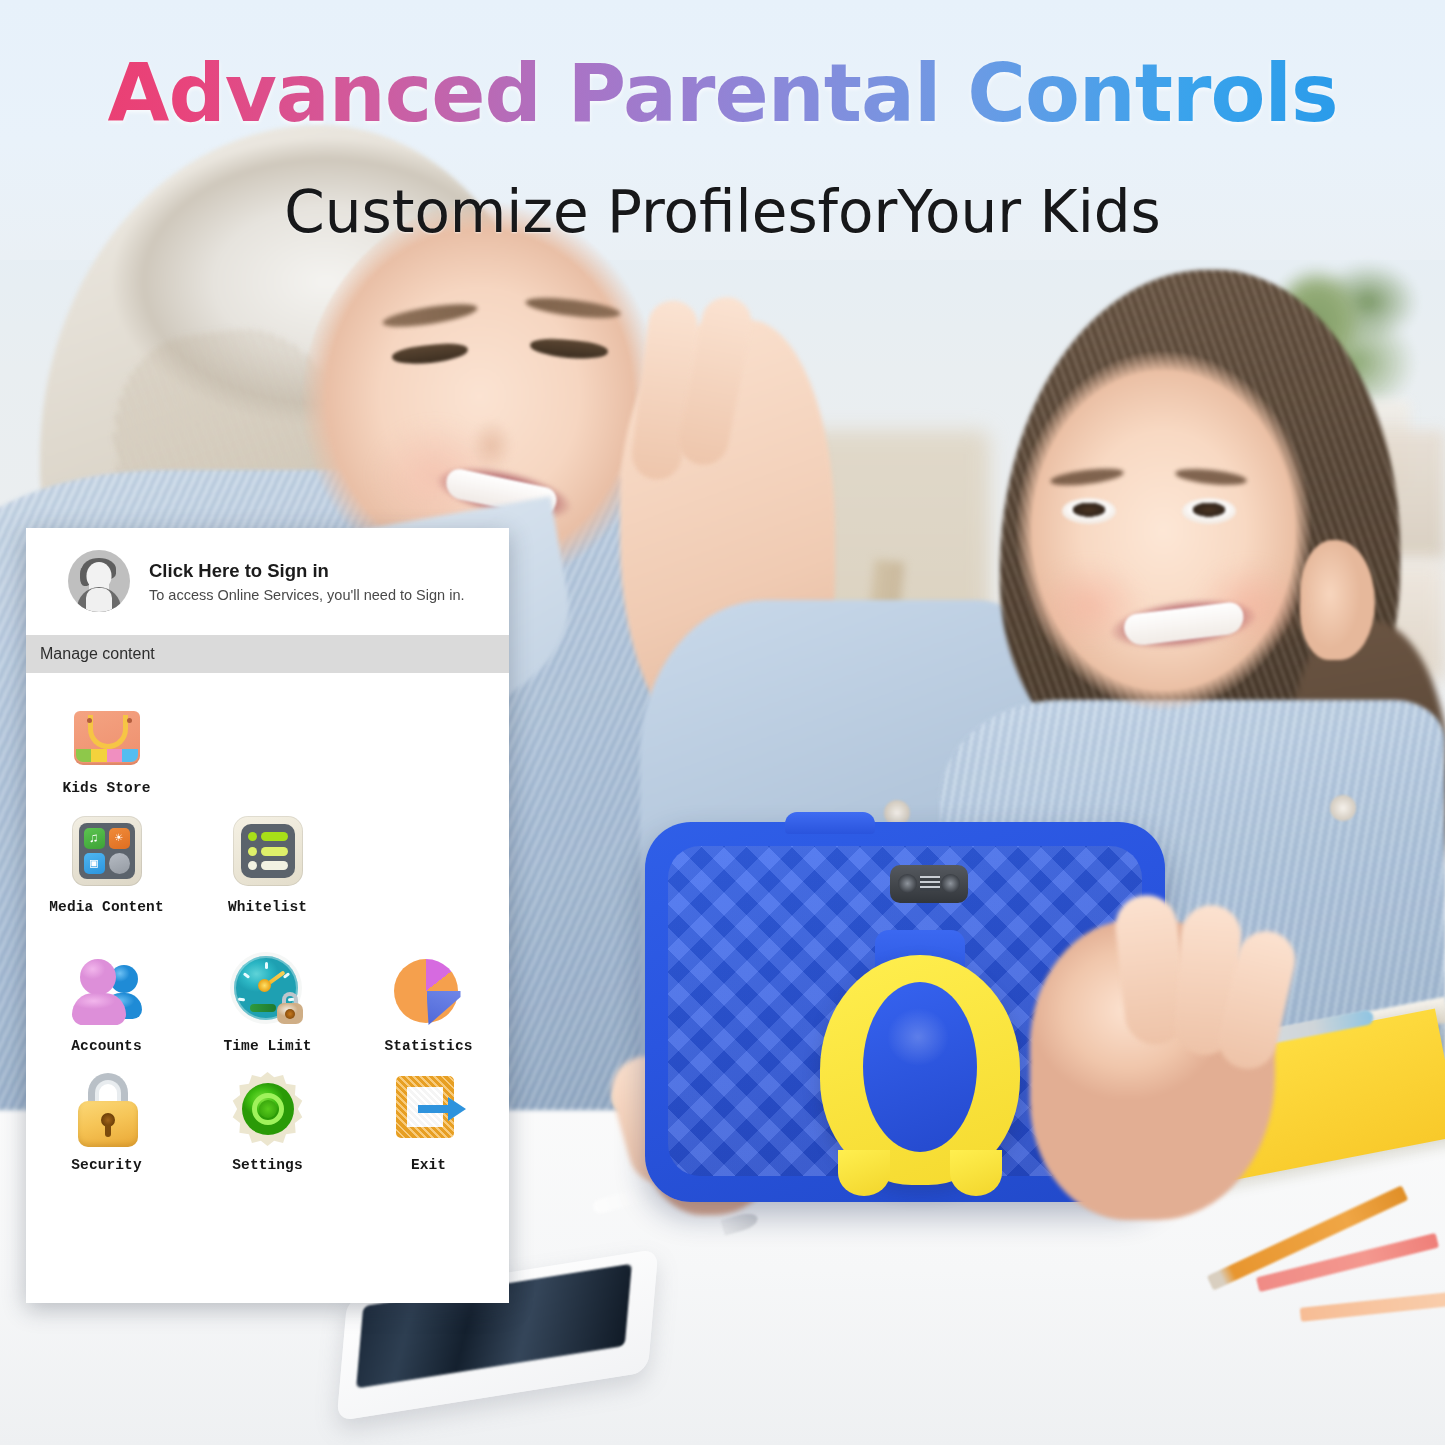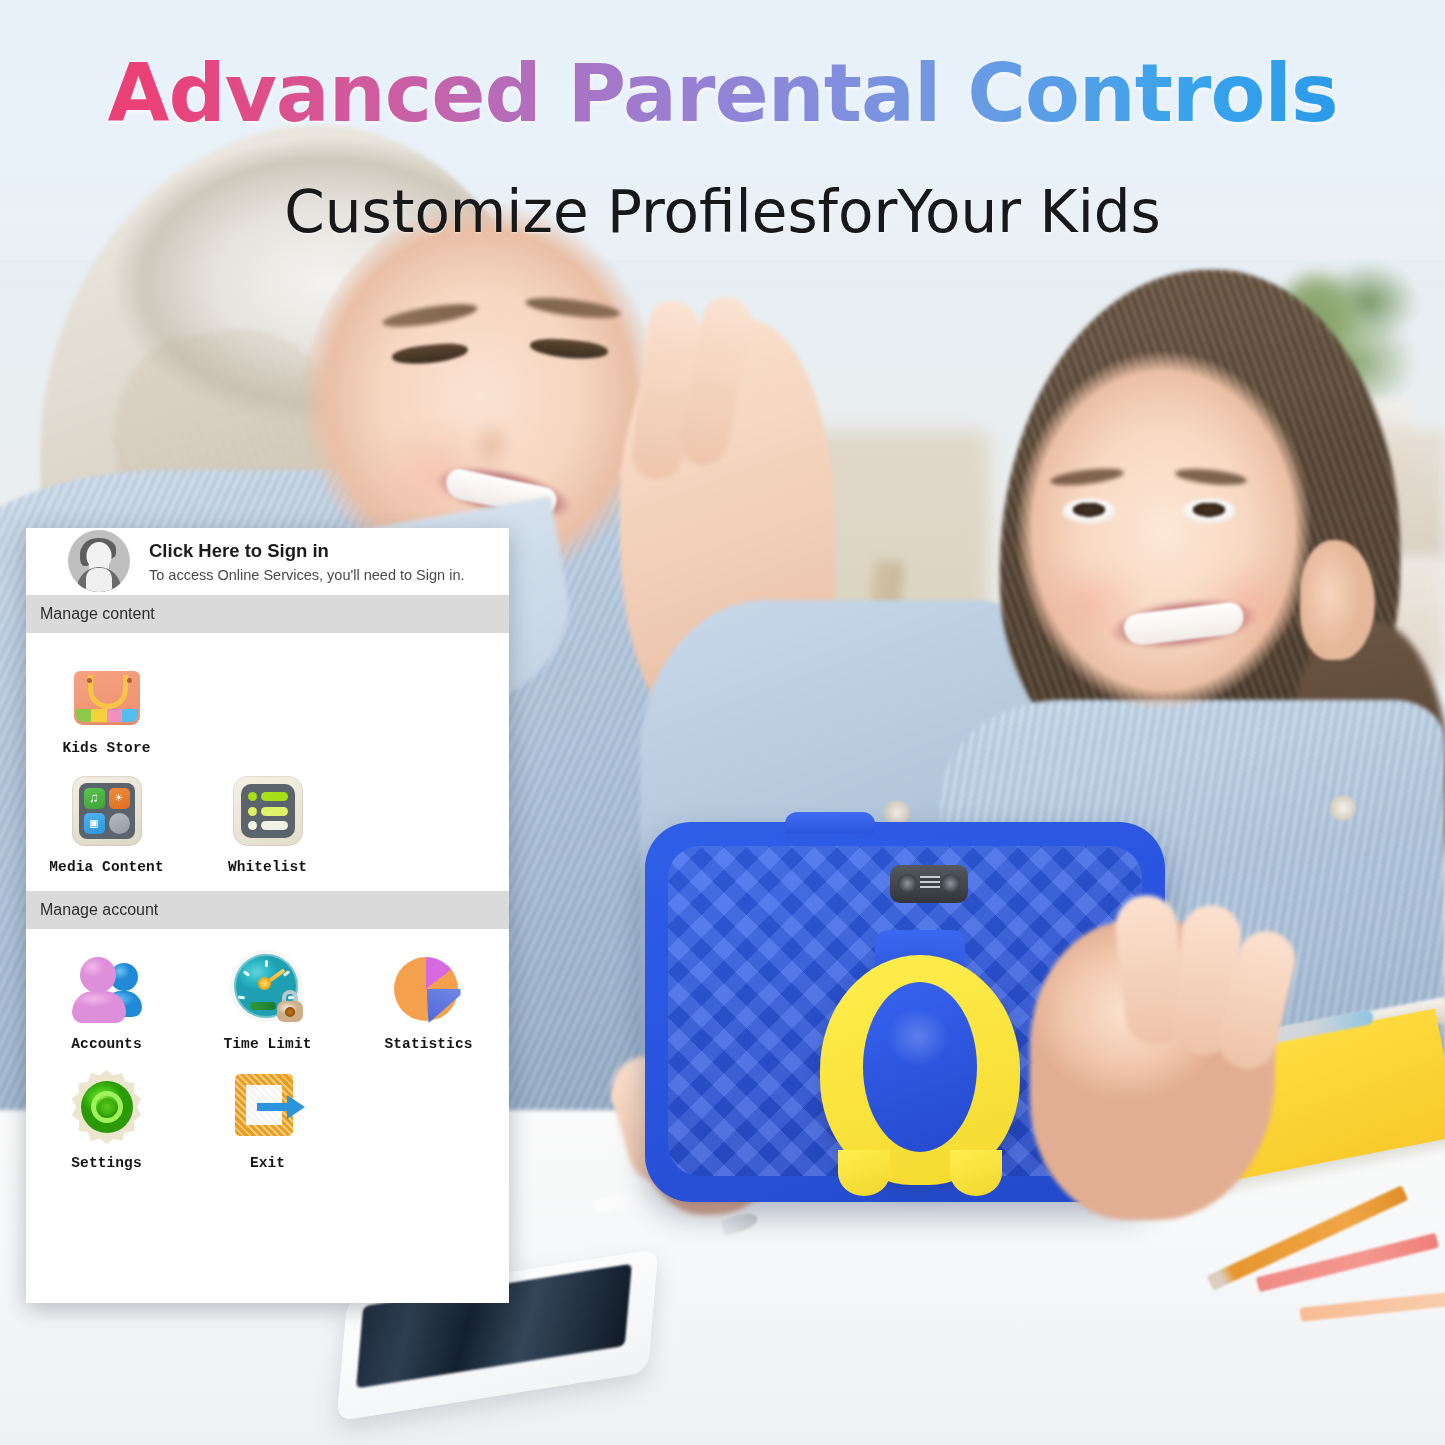--- a/index.html
+++ b/index.html
@@ -445,21 +445,21 @@
   }
   .back-arrow {
     width:36px; height:26px; position:relative; flex:0 0 auto; margin-right:10px;
   }
   .back-arrow svg { display:block; }
   .panel-title {
     font-size:19.5px; font-weight:700; color:#ffffff; letter-spacing:.1px;
   }
 
   .signin-row {
-    height:67px; background:#fff; display:flex; align-items:center;
+    height:107px; background:#fff; display:flex; align-items:center;
     padding: 0 14px 0 42px;
     border-bottom:1px solid #ffffff;
   }
   .avatar {
     width:62px; height:62px; border-radius:50%;
     background:#bfbfbf; flex:0 0 auto; margin-right:19px;
     position:relative; overflow:hidden;
   }
   .avatar .head {
     position:absolute; left:50%; top:12px; width:25px; height:27px;
@@ -923,21 +923,20 @@
               </div>
             </div>
           </div>
           <div class="lbl">Whitelist</div>
         </div>
 
         <div class="cell"></div>
       </div>
     </div>
 
-    <div class="section-band">Manage account</div>
 
     <div class="grid">
       <div class="grid-row">
 
         <div class="cell">
           <div class="ic">
             <div class="ico-acc">
               <div class="p2h"></div>
                 <div class="p2b"></div>
               <div class="p1h"></div>
@@ -975,20 +974,31 @@
               <div class="big"></div>
               <div class="wedge"></div>
             </div>
           </div>
           <div class="lbl">Statistics</div>
         </div>
       </div>
 
       <div class="grid-row">
 
+        <div class="cell">
+          <div class="ic">
+            <div class="ico-lock">
+              <div class="shOut"></div>
+              <div class="shIn"></div>
+              <div class="bd"></div>
+              <div class="kh"></div>
+            </div>
+          </div>
+          <div class="lbl">Security</div>
+        </div>
 
         <div class="cell">
           <div class="ic">
             <div class="ico-gear">
               <div class="teeth"></div>
               <div class="ring1"></div>
               <div class="ring2"></div>
               <div class="ring3"></div>
             </div>
           </div>

